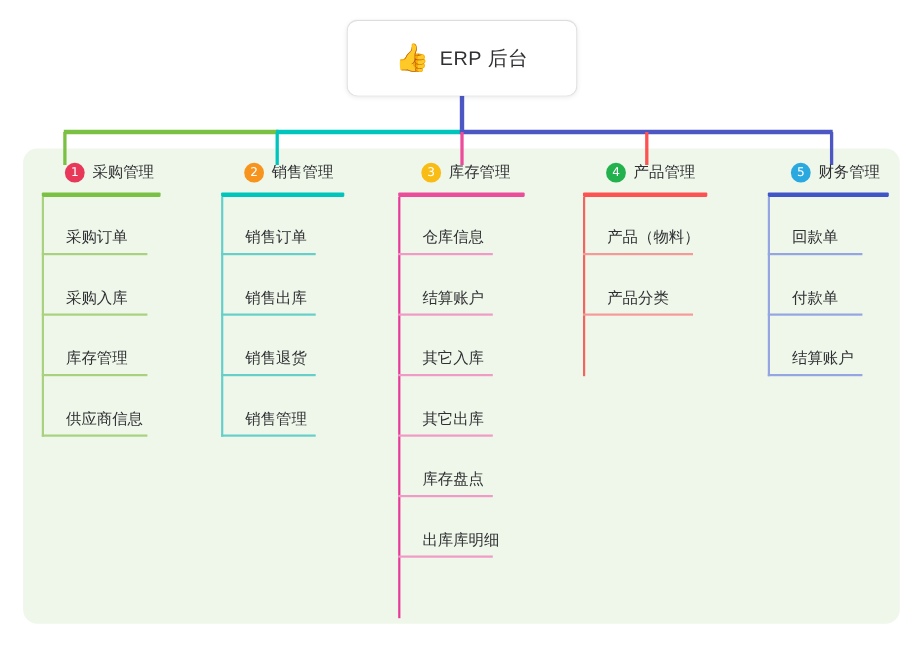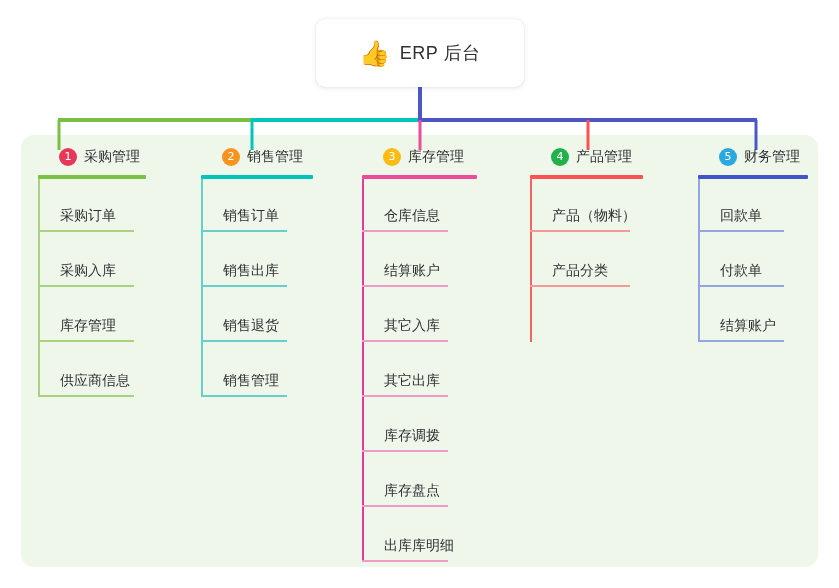--- a/index.html
+++ b/index.html
@@ -214,24 +214,20 @@
         </div>
         <div class="leaf">
           <span class="leaf-label">其它入库</span>
           <div class="leaf-rule" style="background: rgb(240, 154, 198); width: 86px;"></div>
         </div>
         <div class="leaf">
           <span class="leaf-label">其它出库</span>
           <div class="leaf-rule" style="background: rgb(240, 154, 198); width: 86px;"></div>
         </div>
         <div class="leaf">
-          <span class="leaf-label">库存调拨</span>
-          <div class="leaf-rule" style="background: rgb(240, 154, 198); width: 86px;"></div>
-        </div>
-        <div class="leaf">
           <span class="leaf-label">库存盘点</span>
           <div class="leaf-rule" style="background: rgb(240, 154, 198); width: 86px;"></div>
         </div>
         <div class="leaf">
           <span class="leaf-label">出库库明细</span>
           <div class="leaf-rule" style="background: rgb(240, 154, 198); width: 86px;"></div>
         </div>
       </div>
     </div>
     <div class="column" style="left: 530px;">

